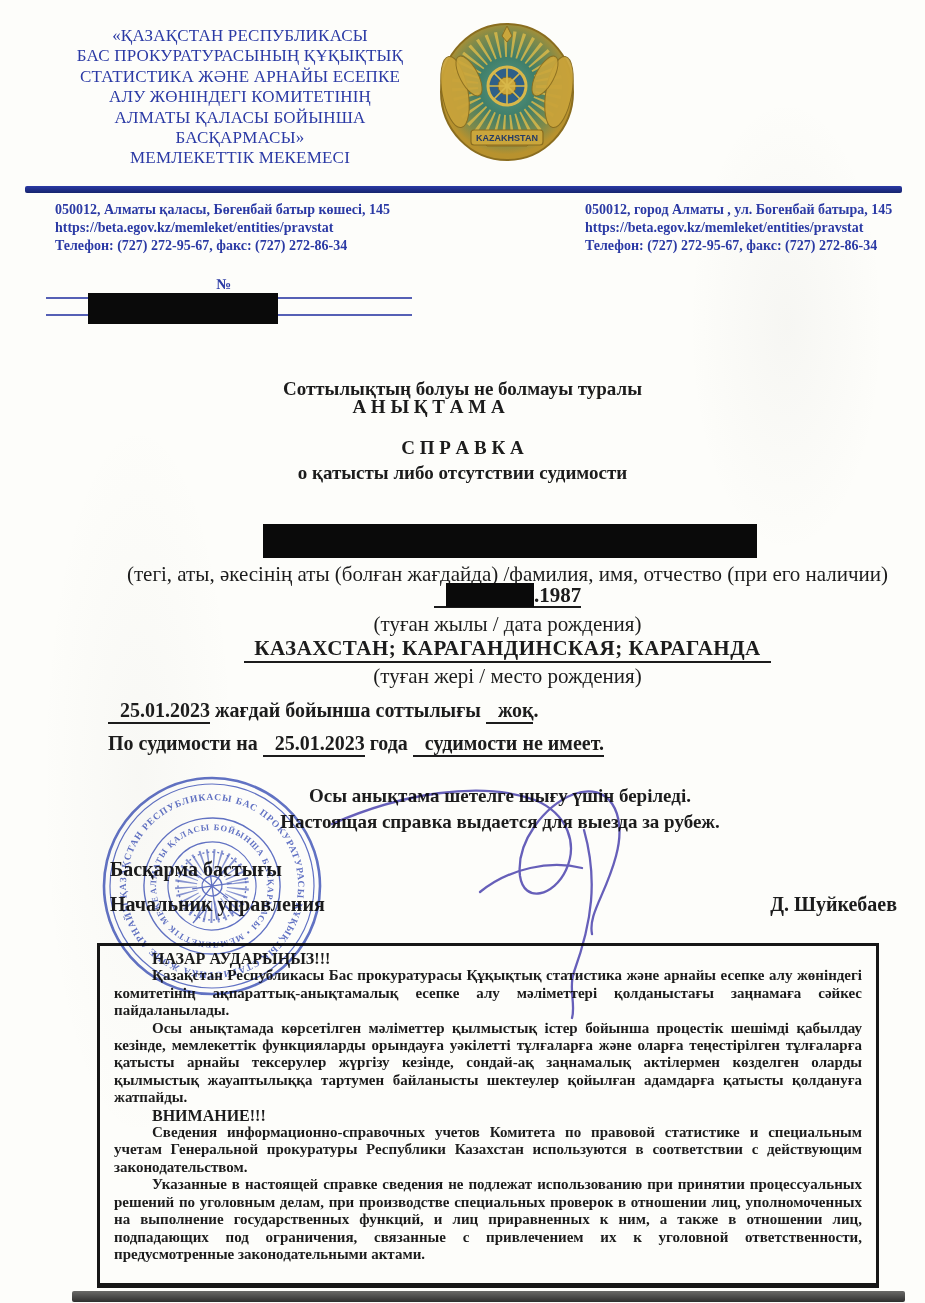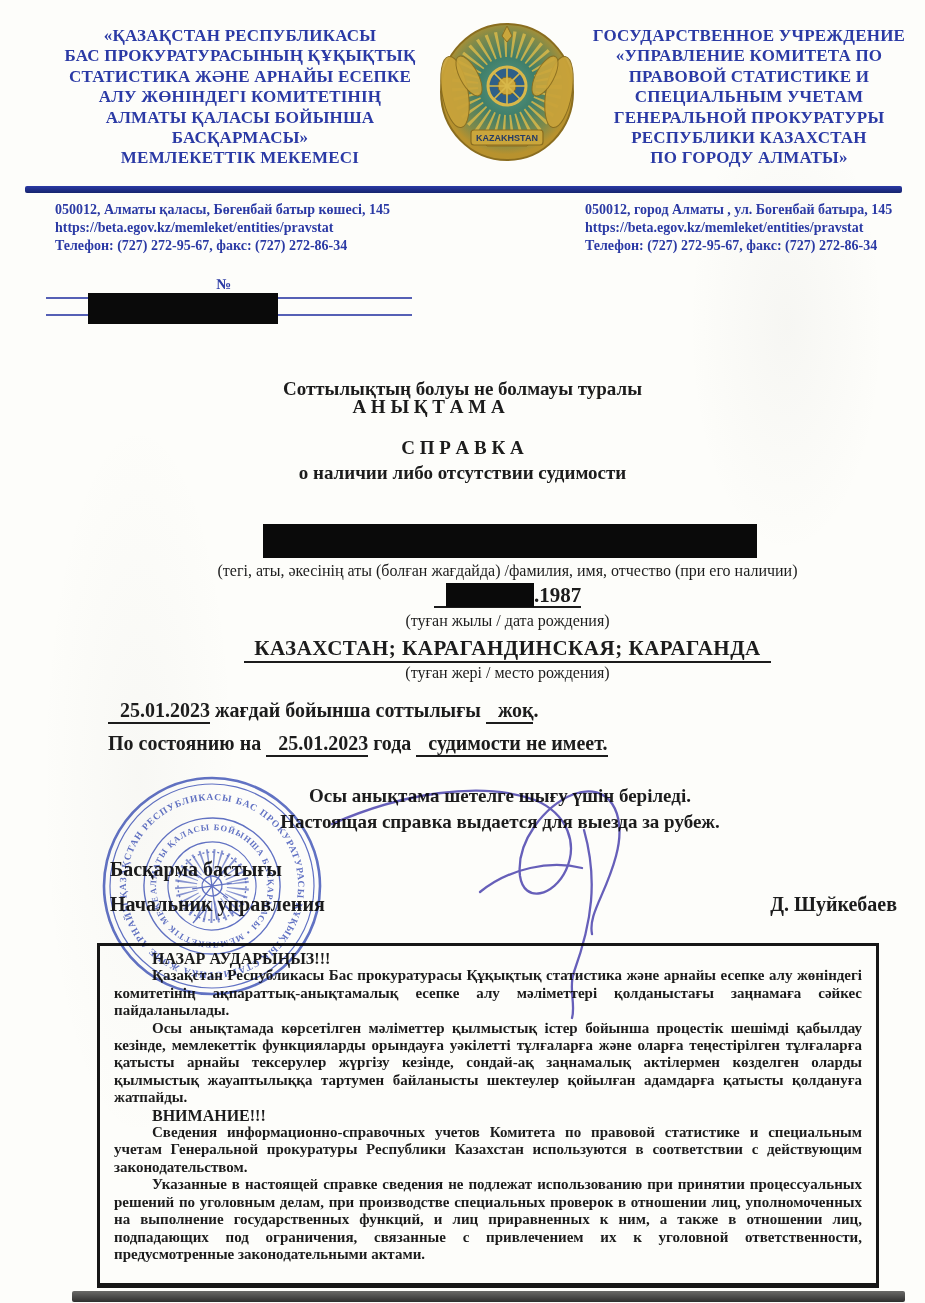--- a/index.html
+++ b/index.html
@@ -10,27 +10,27 @@
       radial-gradient(closest-side at 15% 60%, rgba(120,120,110,.04), transparent 70%),
       #fdfdfa;
     font-family:"Liberation Serif","DejaVu Serif",serif;
     color:#1c1c1c;overflow:hidden;
   }
   .abs{position:absolute;}
   .blue{color:#2b3aa5;}
   .bold{font-weight:bold;}
   .ctr{text-align:center;}
   .preline{white-space:pre-line;}
-  .org{font-size:17px;font-weight:bold;line-height:1.2;letter-spacing:.2px;}
+  .org{font-size:17px;font-weight:normal;line-height:1.2;letter-spacing:.2px;}
   .addr{font-size:14px;font-weight:bold;line-height:1.3;}
   .divider{background:linear-gradient(#2b3aa5,#16246e);}
   .blue-line{height:2px;background:#5560b5;}
   .redact{background:#0a0a0a;}
   .doc-title{font-size:19px;font-weight:bold;}
-  .caption{font-size:16px;}
+  .caption{font-size:21px;}
   .big-val{font-size:21px;font-weight:bold;}
   .uline{border-bottom:2px solid #1c1c1c;padding-bottom:1px;padding-left:12px;}
   .stmt{font-size:20px;font-weight:bold;}
   .sig-label{font-size:20px;font-weight:bold;}
   .notice-box{
     border:3px solid #161616;border-bottom-width:5px;
     padding:4px 14px 8px 14px;box-sizing:border-box;
     font-size:15px;font-weight:bold;line-height:17.4px;
   }
   .notice-box p{margin:0;text-align:justify;text-indent:38px;}
@@ -71,67 +71,60 @@
       <path d="M74 6 l5 10 -5 6 -5 -6 z" fill="#caa63c" stroke="#8a6d1f" stroke-width="1"></path>
       <circle cx="74" cy="66" r="19" fill="#2f6088" stroke="#d8b84a" stroke-width="3"></circle>
       <circle cx="74" cy="66" r="9" fill="#caa63c" stroke="#8a6d1f" stroke-width="1"></circle>
       <path d="M74 47 v38 M55 66 h38 M61 53 l26 26 M87 53 l-26 26" stroke="#d8b84a" stroke-width="1.6"></path>
       <path d="M44 112 l10 14 h40 l10 -14 z" fill="#b8922e" stroke="#8a6d1f" stroke-width="1"></path>
       <rect x="38" y="110" width="72" height="15" rx="3" fill="#caa63c" stroke="#8a6d1f" stroke-width="1.2"></rect>
       <text x="74" y="121" text-anchor="middle" font-size="9" font-weight="bold" fill="#243b66" font-family="Liberation Sans, sans-serif">KAZAKHSTAN</text>
     </svg>
   </div>
 
-  <div class="abs org blue ctr preline" style="left:578px;top:26px;width:342px;">ГОСУДАРСТВЕННОЕ УЧРЕЖДЕНИЕ
-«УПРАВЛЕНИЕ КОМИТЕТА ПО
-ПРАВОВОЙ СТАТИСТИКЕ И
-СПЕЦИАЛЬНЫМ УЧЕТАМ
-ГЕНЕРАЛЬНОЙ ПРОКУРАТУРЫ
-РЕСПУБЛИКИ КАЗАХСТАН
-ПО ГОРОДУ АЛМАТЫ»</div>
 
   <div class="abs divider" style="left:25px;top:186px;width:877px;height:7px;border-radius:2px;"></div>
 
   <div class="abs addr blue preline" style="left:55px;top:201px;width:440px;">050012, Алматы қаласы, Бөгенбай батыр көшесі, 145
 https://beta.egov.kz/memleket/entities/pravstat
 Телефон: (727) 272-95-67, факс: (727) 272-86-34</div>
   <div class="abs addr blue preline" style="left:585px;top:201px;width:335px;">050012, город Алматы , ул. Богенбай батыра, 145
 https://beta.egov.kz/memleket/entities/pravstat
 Телефон: (727) 272-95-67, факс: (727) 272-86-34</div>
 
   <div class="abs blue bold" style="left:216px;top:276px;font-size:15px;">№</div>
   <div class="abs blue-line" style="left:46px;top:297px;width:366px;"></div>
   <div class="abs blue-line" style="left:46px;top:314px;width:366px;"></div>
   <div class="abs redact" style="left:88px;top:293px;width:190px;height:31px;"></div>
 
   <div class="abs doc-title ctr" style="left:0;top:378px;width:925px;">Соттылықтың болуы не болмауы туралы</div>
   <div class="abs doc-title ctr" style="left:0;top:396px;width:857px;">А Н Ы Қ Т А М А</div>
   <div class="abs doc-title ctr" style="left:0;top:437px;width:925px;">С П Р А В К А</div>
-  <div class="abs doc-title ctr" style="left:0;top:462px;width:925px;">о наличии либо отсутствии судимости</div>
+  <div class="abs doc-title ctr" style="left:0;top:462px;width:925px;">о қатысты либо отсутствии судимости</div>
 
   <div class="abs redact" style="left:263px;top:524px;width:494px;height:34px;"></div>
   <div class="abs caption ctr" style="left:90px;top:562px;width:835px;">(тегі, аты, әкесінің аты (болған жағдайда) /фамилия, имя, отчество (при его наличии)</div>
 
   <div class="abs ctr" style="left:90px;top:583px;width:835px;">
     <span class="uline">
       <span class="redact" style="display:inline-block;width:88px;height:24px;vertical-align:-5px;"></span><span class="big-val">.1987</span>
     </span>
   </div>
   <div class="abs caption ctr" style="left:90px;top:612px;width:835px;">(туған жылы / дата рождения)</div>
 
   <div class="abs ctr" style="left:90px;top:636px;width:835px;">
     <span class="big-val uline" style="letter-spacing:.5px;padding:0 10px 1px 10px;">КАЗАХСТАН; КАРАГАНДИНСКАЯ; КАРАГАНДА</span>
   </div>
   <div class="abs caption ctr" style="left:90px;top:664px;width:835px;">(туған жері / место рождения)</div>
 
   <div class="abs stmt" style="left:108px;top:699px;width:760px;">
     <span class="uline">25.01.2023</span><span> жағдай бойынша соттылығы </span><span class="uline">жоқ</span><span>.</span>
   </div>
   <div class="abs stmt" style="left:108px;top:732px;width:760px;">
-    <span>По состоянию на </span><span class="uline">25.01.2023</span><span> года </span><span class="uline">судимости не имеет.</span>
+    <span>По судимости на </span><span class="uline">25.01.2023</span><span> года </span><span class="uline">судимости не имеет.</span>
   </div>
 
   <div class="abs stmt ctr" style="left:75px;top:785px;width:850px;font-size:19px;">Осы анықтама шетелге шығу үшін беріледі.</div>
   <div class="abs stmt ctr" style="left:75px;top:811px;width:850px;font-size:19px;">Настоящая справка выдается  для выезда за рубеж.</div>
 
   <div class="abs sig-label" style="left:110px;top:858px;">Басқарма бастығы</div>
   <div class="abs sig-label" style="left:110px;top:893px;">Начальник  управления</div>
   <div class="abs sig-label" style="right:28px;top:893px;">Д. Шуйкебаев</div>
 
   <div class="abs stamp" style="left:96px;top:770px;width:232px;height:232px;z-index:5;transform:rotate(-8deg);">

